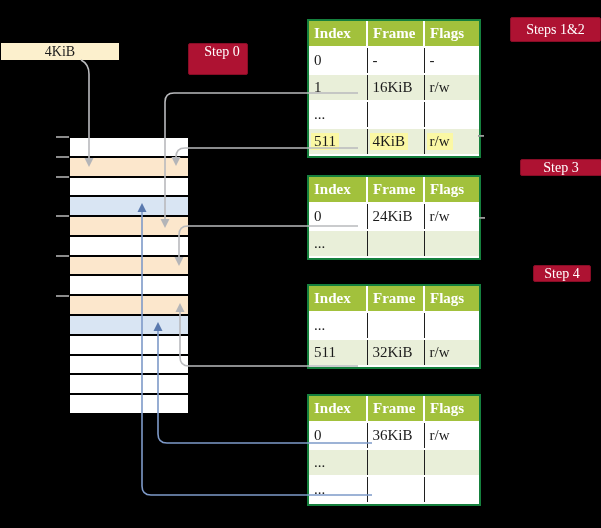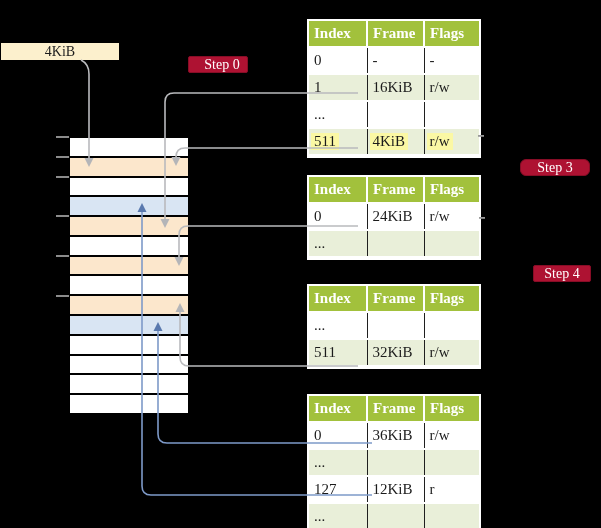--- a/index.html
+++ b/index.html
@@ -6,35 +6,35 @@
   *{box-sizing:border-box;font-family:"Liberation Serif","DejaVu Serif",serif;}
   .canvas{position:absolute;top:0;left:0;width:601px;height:528px;background:#000;}
 
   
   .page-box{position:absolute;left:1px;top:43px;width:118px;height:17px;background:#fcf0cd;
     color:#1b1b1b;font-size:14px;line-height:17px;text-align:center;}
 
   
   .badge{position:absolute;background:#ae1232;border:1px solid #870d26;border-radius:2px;
     color:#fff;font-size:14px;text-align:center;}
-  #badge-step0{left:188px;top:56px;width:60px;height:17px;line-height:15px;padding-left:8px;}
+  #badge-step0{left:188px;top:43px;width:60px;height:32px;line-height:15px;padding-left:8px;}
   #badge-steps12{left:510px;top:17px;width:91px;height:25px;line-height:23px;}
-  #badge-step3{left:520px;top:159px;width:70px;height:17px;line-height:15px;border-radius:6px;}
+  #badge-step3{left:520px;top:159px;width:82px;height:17px;line-height:15px;}
   #badge-step4{left:514px;top:265px;width:58px;height:17px;line-height:15px;margin-left:19px;}
 
   
   .stack{position:absolute;left:68px;top:136px;width:122px;height:279px;background:#000;
     border:2px solid #000;display:flex;flex-direction:column;gap:2px;}
   .stack-row{flex:1;background:#fff;}
   .stack-row[data-type="orange"]{background:#fce7cc;}
   .stack-row[data-type="blue"]{background:#d9e5f3;}
   .tick{position:absolute;left:56px;width:13px;height:2px;background:#8c8c8c;}
 
   
-  .ptable{position:absolute;left:307px;width:174px;border:2px solid #ffffff;}
+  .ptable{position:absolute;left:307px;width:174px;border:2px solid #15803d;}
   #t1{top:19px;} #t2{top:175px;} #t3{top:284px;} #t4{top:394px;}
   .ptable table{border-collapse:collapse;table-layout:fixed;width:170px;background:#fff;}
   .ptable col.c1{width:58px;} .ptable col.c2{width:57px;} .ptable col.c3{width:55px;}
   .ptable th{background:#a2c13c;color:#fff;font-weight:bold;font-size:15px;text-align:left;
     height:26px;padding:0 0 0 5px;border-right:2px solid #fff;border-bottom:2px solid #fff;}
   .ptable th:last-child{border-right:none;margin-left:37px;}
   .ptable td{font-size:15px;color:#1b1b1b;height:27px;padding:0 0 0 5px;
     border-right:1.5px solid #1f1f1f;border-bottom:2px solid #fff;}
   .ptable td:last-child{border-right:none;}
   .ptable tbody tr:nth-child(even) td{background:#e9efd9;}
@@ -51,20 +51,21 @@
 </head>
 <body>
 
 <div class="canvas">
 
   <div class="page-box">
     <span>4KiB</span>
   </div>
 
   <div class="badge" id="badge-step0">Step 0</div>
+  <div class="badge" id="badge-steps12">Steps 1&amp;2</div>
   <div class="badge" id="badge-step3">Step 3</div>
   <div class="badge" id="badge-step4">Step 4</div>
 
   <div class="stack">
     <div class="stack-row" data-type="white"></div>
     <div class="stack-row" data-type="orange"></div>
     <div class="stack-row" data-type="white"></div>
     <div class="stack-row" data-type="blue"></div>
     <div class="stack-row" data-type="orange"></div>
     <div class="stack-row" data-type="white"></div>
@@ -200,25 +201,20 @@
           <td><span class="cv">0</span></td>
           <td><span class="cv">36KiB</span></td>
           <td><span class="cv">r/w</span></td>
         </tr>
         <tr>
           <td><span class="cv">...</span></td>
           <td><span class="cv"></span></td>
           <td><span class="cv"></span></td>
         </tr>
         <tr>
-          <td><span class="cv">127</span></td>
-          <td><span class="cv">12KiB</span></td>
-          <td><span class="cv">r</span></td>
-        </tr>
-        <tr>
           <td><span class="cv">...</span></td>
           <td><span class="cv"></span></td>
           <td><span class="cv"></span></td>
         </tr>
       </tbody>
     </table>
   </div>
 
   <svg class="overlay" width="601" height="528" viewBox="0 0 601 528">
 

